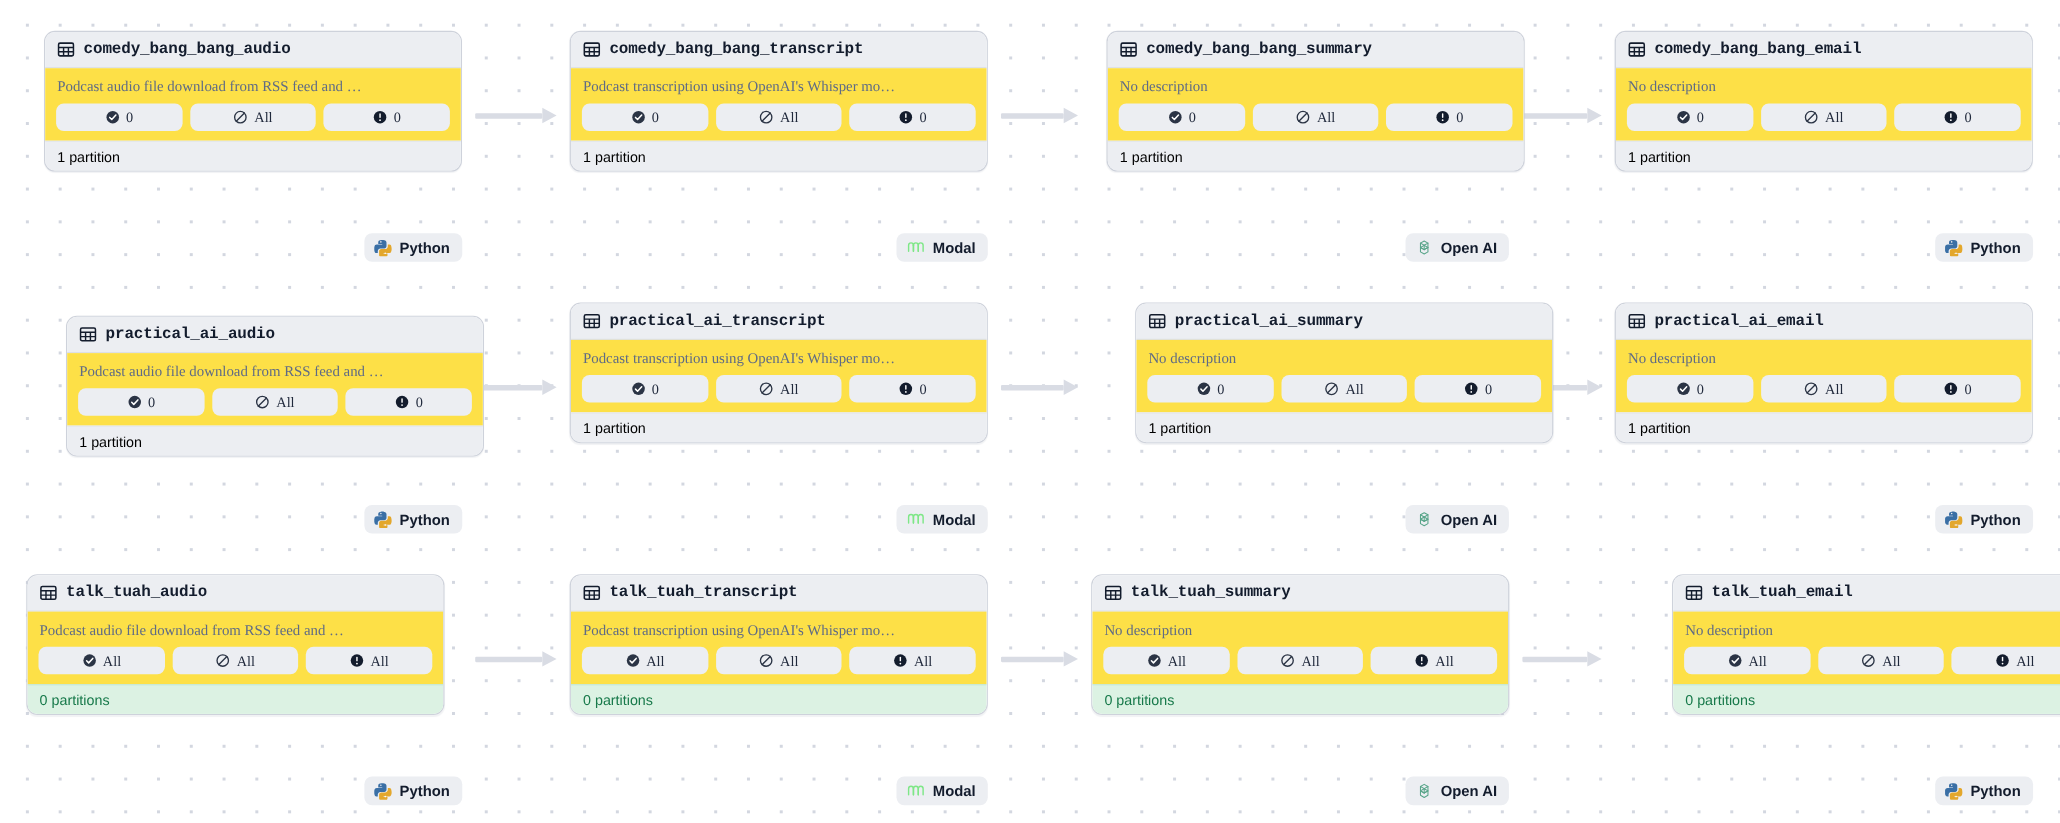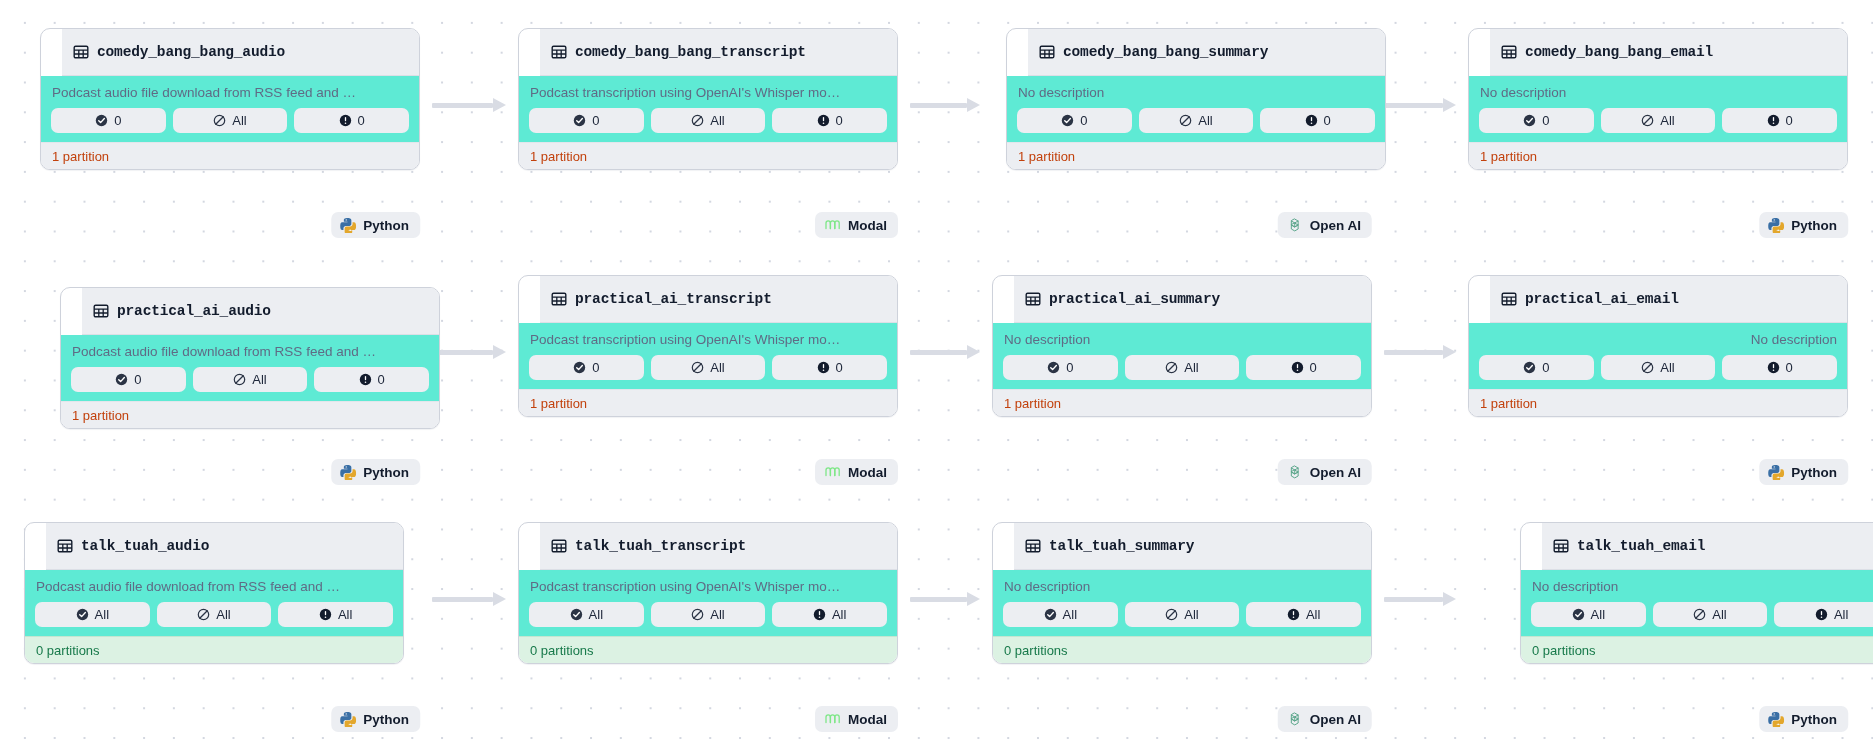--- a/index.html
+++ b/index.html
@@ -60,25 +60,24 @@
     border: 1px solid #ced2db;
     border-radius: 10px;
     overflow: hidden;
     box-shadow: 0 1px 1px rgba(20,30,60,0.06);
   }
 
   .card-header {
     display: flex;
     align-items: center;
     gap: 8px;
-    height: 47px;
+    height: 33px;
     padding: 0 11px;
     background: #eceef2;
     border-bottom: 1px solid #dcdfe6;
-    margin-left: 21px;
   }
 
   .table-icon {
     flex: 0 0 auto;
     width: 16px;
     height: 16px;
     display: block;
   }
 
   .card-title {
@@ -87,21 +86,22 @@
     font-weight: 700;
     letter-spacing: -0.15px;
     color: #131c2d;
     white-space: nowrap;
     overflow: hidden;
     text-overflow: ellipsis;
   }
 
   .card-body {
     padding: 8px 10px 9px 10px;
-    background: #5eead4;
+    background: #fde047;
+    font-family: Liberation Serif, serif;
   }
 
   .card-desc {
     font-size: 13.5px;
     color: #5f6b85;
     line-height: 17px;
     white-space: nowrap;
     overflow: hidden;
     text-overflow: ellipsis;
     margin-bottom: 7px;
@@ -142,21 +142,21 @@
     height: 27px;
     display: flex;
     align-items: center;
     padding: 0 11px;
     font-size: 13px;
     border-top: 1px solid #e3e6ec;
   }
 
   .card-footer.neutral {
     background: #eceef2;
-    color: #c2410c;
+    color: #000000;
   }
 
   .card-footer.success {
     background: #dcf2e3;
     color: #17794a;
     border-top-color: #c3e6d1;
   }
 
   
   .kind-tag {
@@ -547,21 +547,21 @@
     <svg width="17" height="16" viewBox="0 0 34 24">
         <g fill="none" stroke="#7ee787" stroke-width="2.6" stroke-linecap="round">
           <path d="M4 19 V8 a4.4 4.4 0 0 1 8.8 0 V19"></path>
           <path d="M12.8 19 V8"></path>
           <path d="M12.8 8 a4.4 4.4 0 0 1 8.8 0 V19"></path>
           <path d="M21.6 19 V8 a4.4 4.4 0 0 1 8.8 0 V19"></path>
         </g>
       </svg>
     <span>Modal</span>
   </div>
-  <div class="asset-node" style="left:992px; top:275px;">
+  <div class="asset-node" style="left:1032px; top:275px;">
 
     <div class="asset-card">
 
       <div class="card-header">
         <svg class="table-icon" viewBox="0 0 16 16">
         <rect x="1.2" y="2.2" width="13.6" height="11.6" rx="1.4" fill="none" stroke="#131c2d" stroke-width="1.4"></rect>
         <line x1="1.2" y1="6.1" x2="14.8" y2="6.1" stroke="#131c2d" stroke-width="1.3"></line>
         <line x1="1.2" y1="10.0" x2="14.8" y2="10.0" stroke="#131c2d" stroke-width="1.3"></line>
         <line x1="5.8" y1="6.1" x2="5.8" y2="13.8" stroke="#131c2d" stroke-width="1.3"></line>
         <line x1="10.2" y1="6.1" x2="10.2" y2="13.8" stroke="#131c2d" stroke-width="1.3"></line>
@@ -607,21 +607,21 @@
         <g fill="none" stroke="#59a58a" stroke-width="1.45" stroke-linecap="round" stroke-linejoin="round">
           <path d="M12 3.1 L17.1 6 v6 L12 14.9 L6.9 12 V6 Z"></path>
           <path d="M12 9.1 L17.1 12 v6 L12 20.9 L6.9 18 v-6 Z"></path>
           <path d="M6.9 6 L12 8.9 L17.1 6"></path>
           <path d="M6.9 12 L12 14.9 L17.1 12"></path>
           <path d="M12 8.9 V14.9"></path>
         </g>
       </svg>
     <span>Open AI</span>
   </div>
-  <div class="asset-node" style="left:1468px; top:275px;text-align:right;">
+  <div class="asset-node" style="left:1468px; top:275px;">
 
     <div class="asset-card">
 
       <div class="card-header">
         <svg class="table-icon" viewBox="0 0 16 16">
         <rect x="1.2" y="2.2" width="13.6" height="11.6" rx="1.4" fill="none" stroke="#131c2d" stroke-width="1.4"></rect>
         <line x1="1.2" y1="6.1" x2="14.8" y2="6.1" stroke="#131c2d" stroke-width="1.3"></line>
         <line x1="1.2" y1="10.0" x2="14.8" y2="10.0" stroke="#131c2d" stroke-width="1.3"></line>
         <line x1="5.8" y1="6.1" x2="5.8" y2="13.8" stroke="#131c2d" stroke-width="1.3"></line>
         <line x1="10.2" y1="6.1" x2="10.2" y2="13.8" stroke="#131c2d" stroke-width="1.3"></line>

